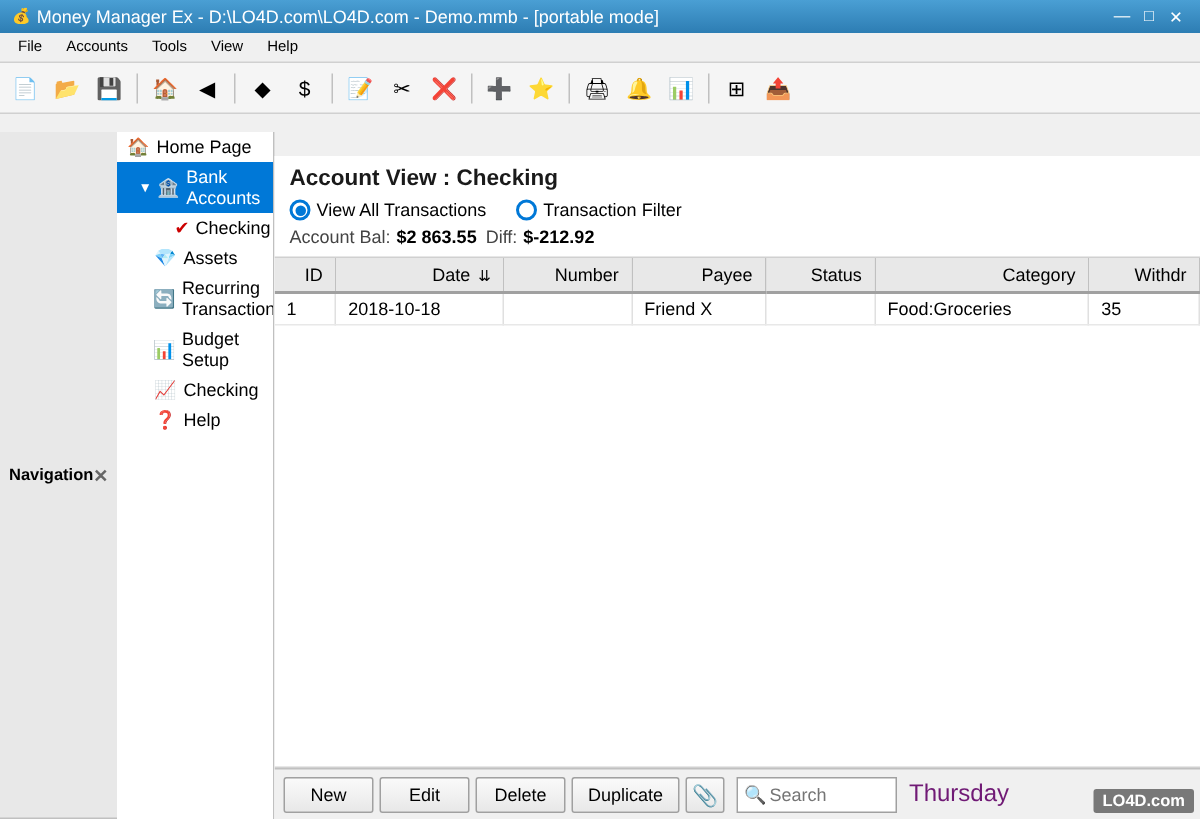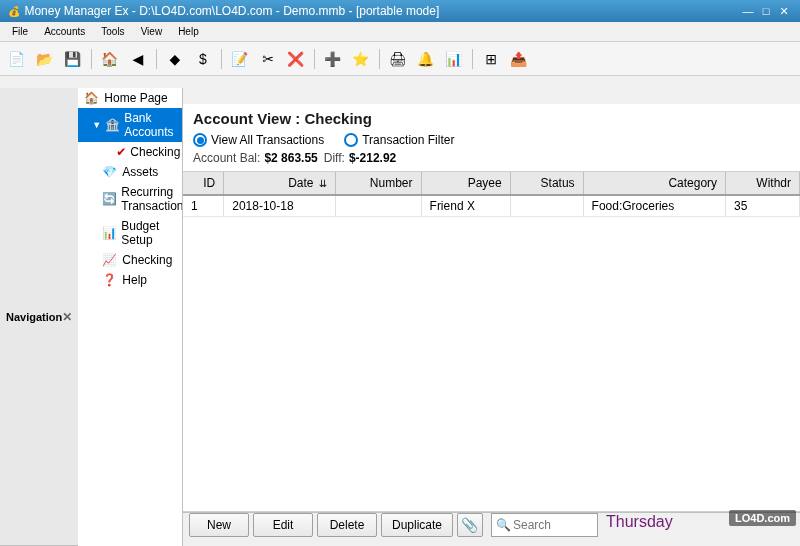--- a/index.html
+++ b/index.html
@@ -57,30 +57,30 @@
 
     
     .table-container { flex: 1; overflow: auto; border-bottom: 1px solid #d0d0d0; }
     table { width: 100%; border-collapse: collapse; font-size: 12px; }
     thead { background: #e8e8e8; position: sticky; top: 0; }
     th { padding: 4px 8px; text-align: right; border-right: 1px solid #c0c0c0; border-bottom: 2px solid #a0a0a0; font-weight: normal; cursor: pointer; white-space: nowrap; user-select: none; }
     td { padding: 3px 8px; border-right: 1px solid #e0e0e0; border-bottom: 1px solid #e8e8e8; white-space: nowrap; }
     .sort-icon { font-size: 10px; margin-left: 2px; }
     
     
-    .bottom-toolbar { height: 34px; background: #f0f0f0; border-top: 1px solid #c0c0c0; display: flex; align-items: flex-start; padding: 0 6px; gap: 4px; }
+    .bottom-toolbar { height: 34px; background: #f0f0f0; border-top: 1px solid #c0c0c0; display: flex; align-items: center; padding: 0 6px; gap: 4px; }
     .action-btn { height: 24px; min-width: 60px; border: 1px solid #a0a0a0; background: linear-gradient(to bottom, #fafafa, #e8e8e8); cursor: pointer; font-size: 12px; border-radius: 2px; padding: 0 10px; }
     .search-container { display: flex; align-items: center; border: 1px solid #a0a0a0; background: white; height: 24px; padding: 0 4px; gap: 2px; margin-left: 4px; }
     .search-icon { color: #666; font-size: 12px; }
     .search-input { border: none; outline: none; font-size: 12px; width: 80px; background: transparent; }
     .day-label { font-size: 16px; color: #701a75; margin-left: 4px; }
     .attach-btn { width: 26px; height: 24px; border: 1px solid #a0a0a0; background: linear-gradient(to bottom, #fafafa, #e8e8e8); cursor: pointer; font-size: 14px; display: flex; align-items: center; justify-content: center; border-radius: 2px; }
 
     
-    .watermark { position: absolute; bottom: 20px; right: 4px; background: rgba(0,0,0,0.5); color: white; font-size: 11px; padding: 2px 6px; border-radius: 2px; font-weight: bold; pointer-events: none; }
+    .watermark { position: absolute; bottom: 4px; right: 4px; background: rgba(0,0,0,0.5); color: white; font-size: 11px; padding: 2px 6px; border-radius: 2px; font-weight: bold; pointer-events: none; }
   </style>
 </head>
 <body>
 
 <div class="title-bar">
   <div class="title-bar-left">
     <span class="title-icon">💰</span>
     <span>Money Manager Ex - D:\LO4D.com\LO4D.com - Demo.mmb - [portable mode]</span>
   </div>
   <div class="title-controls">

